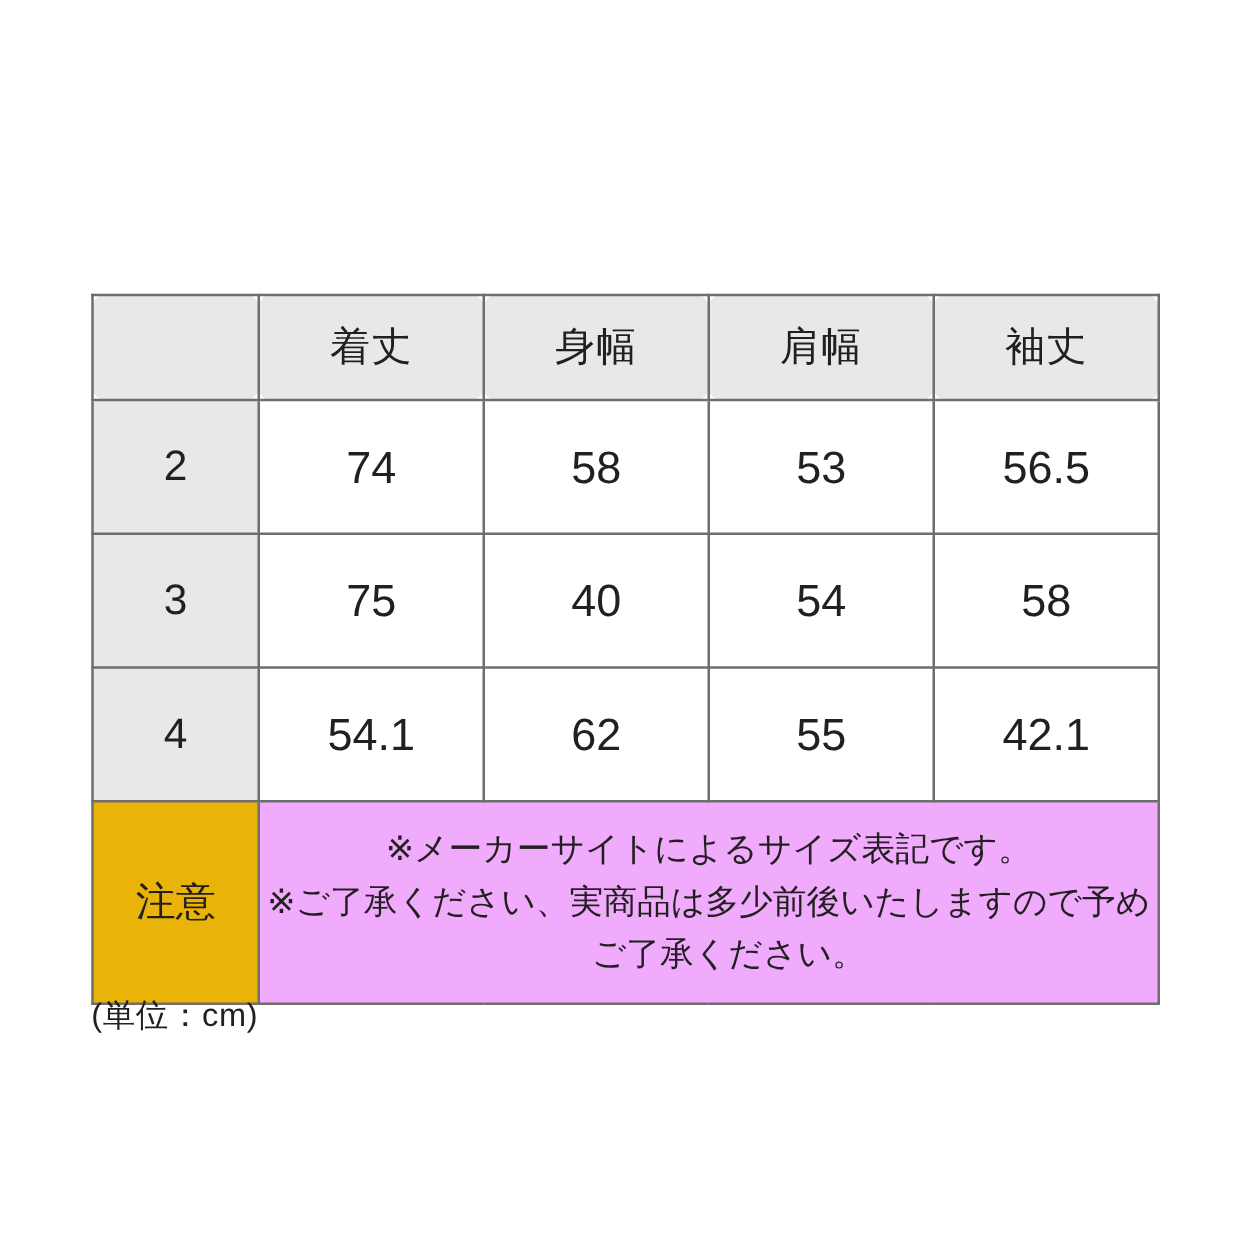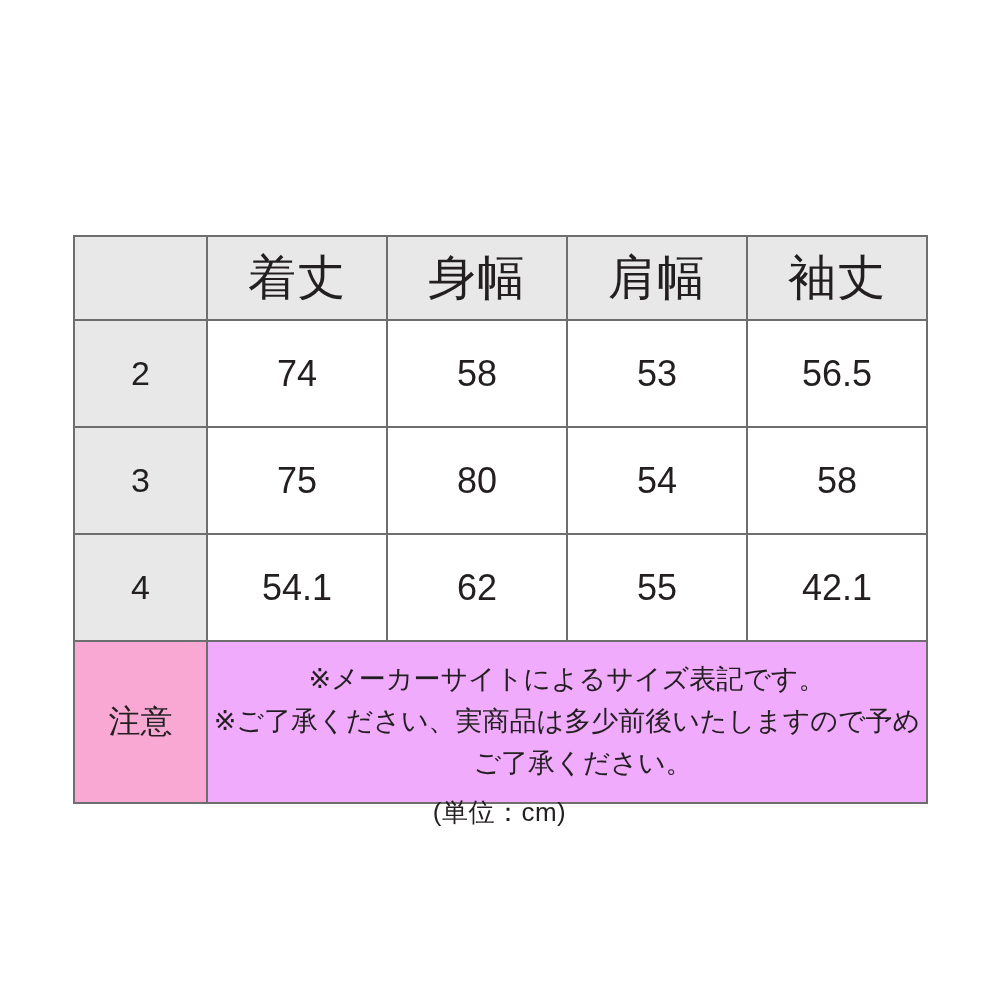--- a/index.html
+++ b/index.html
@@ -39,41 +39,42 @@
     color: #231f20;
   }
 
   
   col.c-label { width: 133px; }
   col.c-col   { width: 180px; }
 
   .head-cell {
     background: #e8e8e8;
     height: 82px;
-    font-size: 48px;
+    font-size: 32px;
     letter-spacing: 1px;
+    border-radius: 10px;
   }
   .head-cell.blank {
     background: #e8e8e8;
   }
 
   .row-label {
     background: #e8e8e8;
     font-size: 34px;
     height: 105px;
   }
 
   .data-cell {
     background: #ffffff;
     font-size: 36px;
     height: 105px;
   }
 
   .note-label {
-    background: #f9a8d4;
+    background: #eab308;
     font-size: 32px;
     height: 160px;
   }
 
   .note-cell {
     background: #f0abfc;
     text-align: left;
     padding: 18px 20px 18px 22px;
     font-size: 27px;
     line-height: 1.55;
@@ -84,21 +85,21 @@
   }
   .note-line.indent {
     padding-left: 32px;
   }
 
   .unit-note {
     position: absolute;
     left: 73px;
     top: 795px;
     width: 853px;
-    text-align: center;
+    text-align: left;
     font-size: 26px;
     color: #231f20;
     letter-spacing: 0.5px;
   }
 </style>
 </head>
 <body>
 
 <div class="size-table-wrap">
   <table class="size-table">
@@ -122,21 +123,21 @@
       <tr>
         <td class="row-label">2</td>
         <td class="data-cell">74</td>
         <td class="data-cell">58</td>
         <td class="data-cell">53</td>
         <td class="data-cell">56.5</td>
       </tr>
       <tr>
         <td class="row-label">3</td>
         <td class="data-cell">75</td>
-        <td class="data-cell">80</td>
+        <td class="data-cell">40</td>
         <td class="data-cell">54</td>
         <td class="data-cell">58</td>
       </tr>
       <tr>
         <td class="row-label">4</td>
         <td class="data-cell">54.1</td>
         <td class="data-cell">62</td>
         <td class="data-cell">55</td>
         <td class="data-cell">42.1</td>
       </tr>

